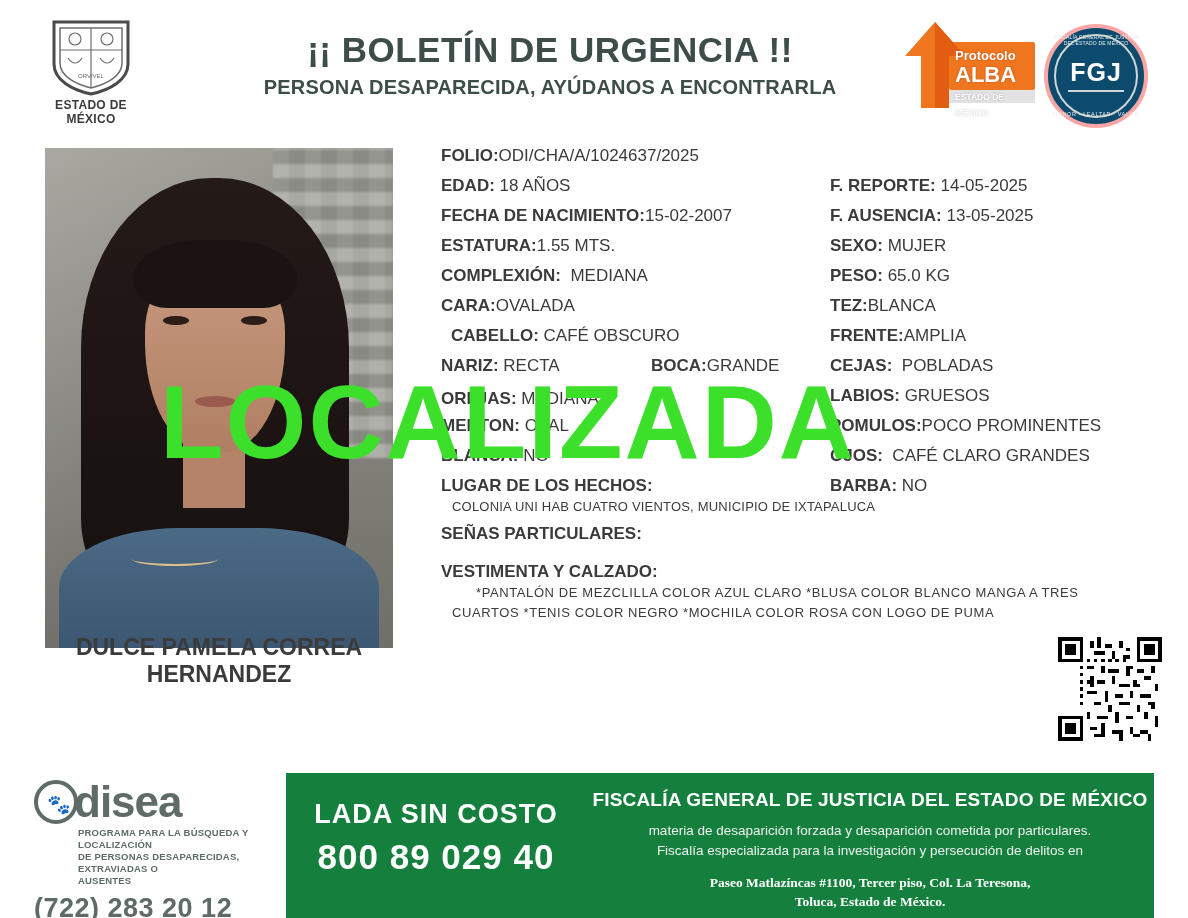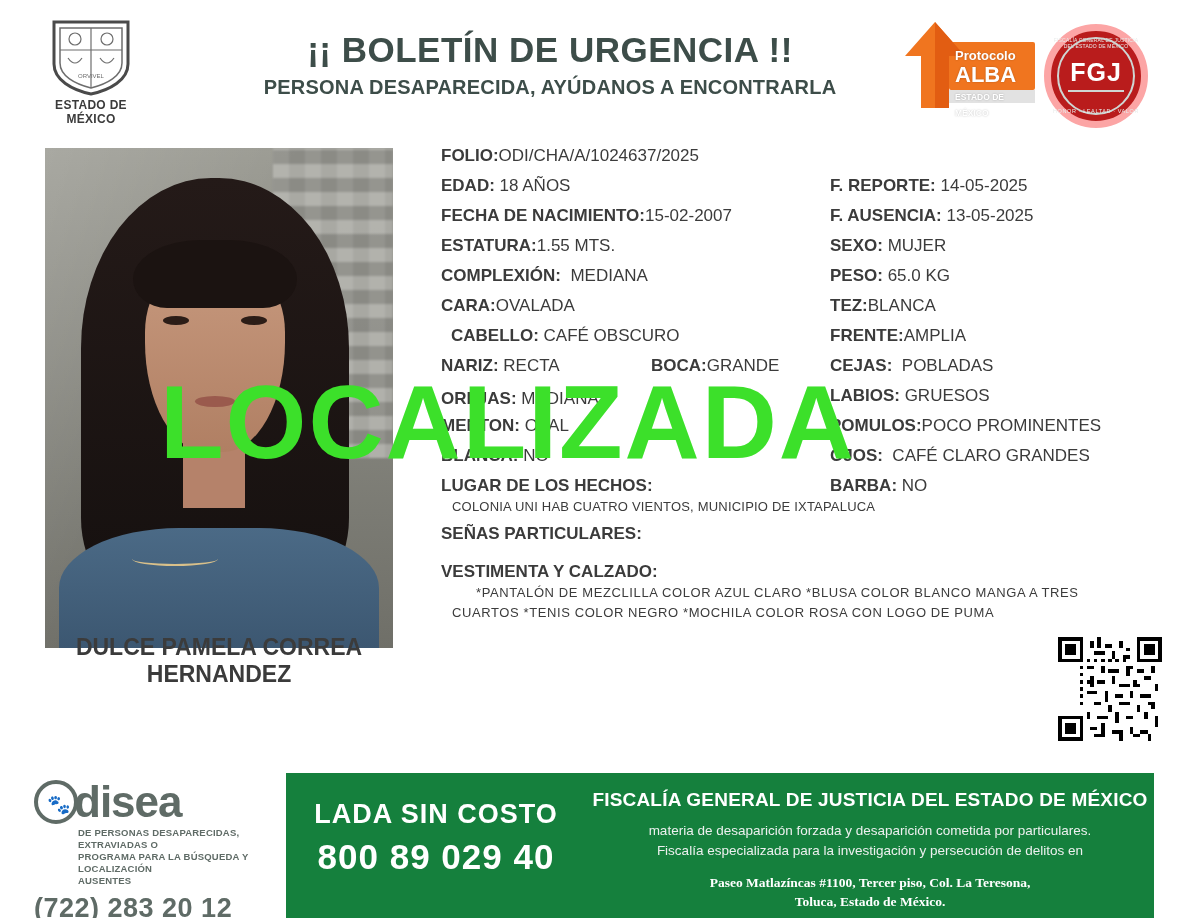--- a/index.html
+++ b/index.html
@@ -57,22 +57,22 @@
     position:absolute; left:44px; top:20px; width:86px; height:48px;
     background:#f0751f; border-radius:2px;
   }
   .alba-band2 {
     position:absolute; left:44px; top:68px; width:86px; height:13px;
     background:#e2e2e2;
   }
   
   .fgj {
     position:absolute; left:1044px; top:24px; width:104px; height:104px;
-    border-radius:50%; background:#b91c1c; color:#fff;
-    border:7px solid #fca5a5;
+    border-radius:50%; background:#0c4a6e; color:#fff;
+    border:4px solid #fca5a5;
   }
   .fgj-inner {
     position:absolute; inset:6px; border-radius:50%;
     border:2px solid #cfd6d3;
     display:flex; align-items:center; justify-content:center;
     flex-direction:column;
   }
   .fgj-letters { font-size:25px; font-weight:bold; letter-spacing:1px; }
   .fgj-top {
     position:absolute; top:6px; left:0; width:100%; text-align:center;
@@ -482,22 +482,22 @@
 </div>
 
 <div class="footer-left">
   <div class="odisea-row">
     <div class="odisea-o">
       <span class="paw">🐾</span>
     </div>
     <div class="odisea-word">disea</div>
   </div>
   <div class="odisea-sub">
+    <div>PROGRAMA PARA LA BÚSQUEDA Y LOCALIZACIÓN</div>
     <div>DE PERSONAS DESAPARECIDAS, EXTRAVIADAS  O</div>
-    <div>PROGRAMA PARA LA BÚSQUEDA Y LOCALIZACIÓN</div>
     <div>AUSENTES</div>
   </div>
   <div class="odisea-phone">(722) 283 20 12</div>
 </div>
 
 <div class="footer-bar">
   <div class="lada">LADA SIN COSTO</div>
   <div class="lada-num">800 89 029 40</div>
   <div class="fgj-title">FISCALÍA GENERAL DE JUSTICIA DEL ESTADO DE MÉXICO</div>
   <div class="fgj-desc">

